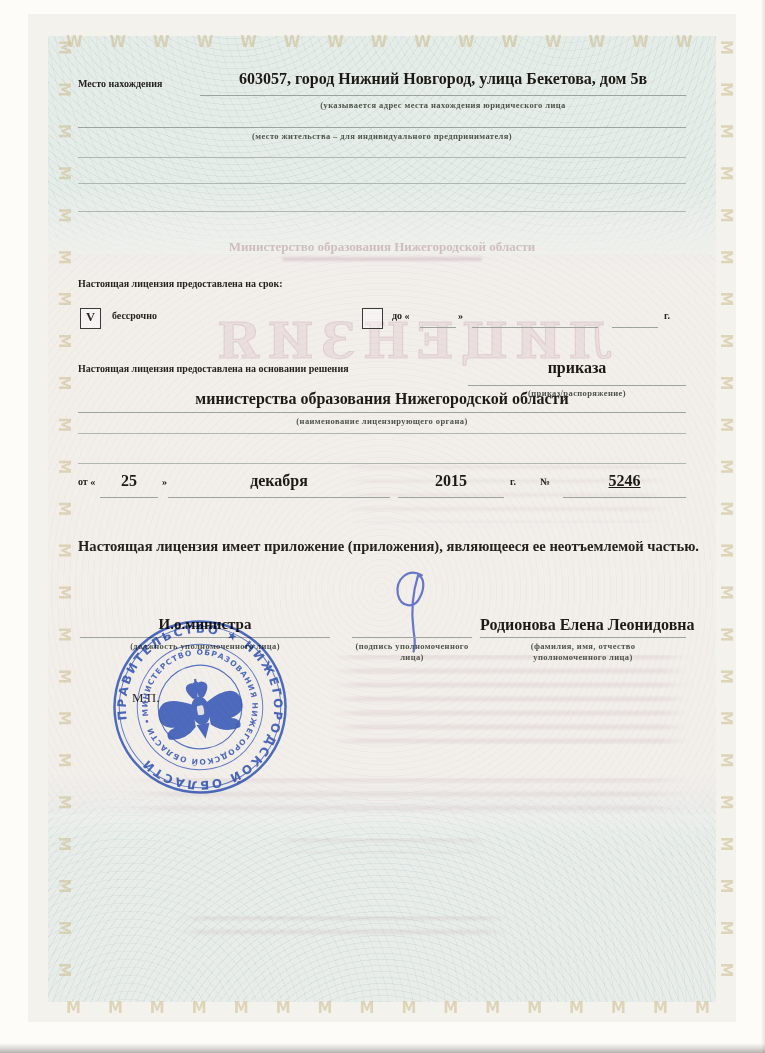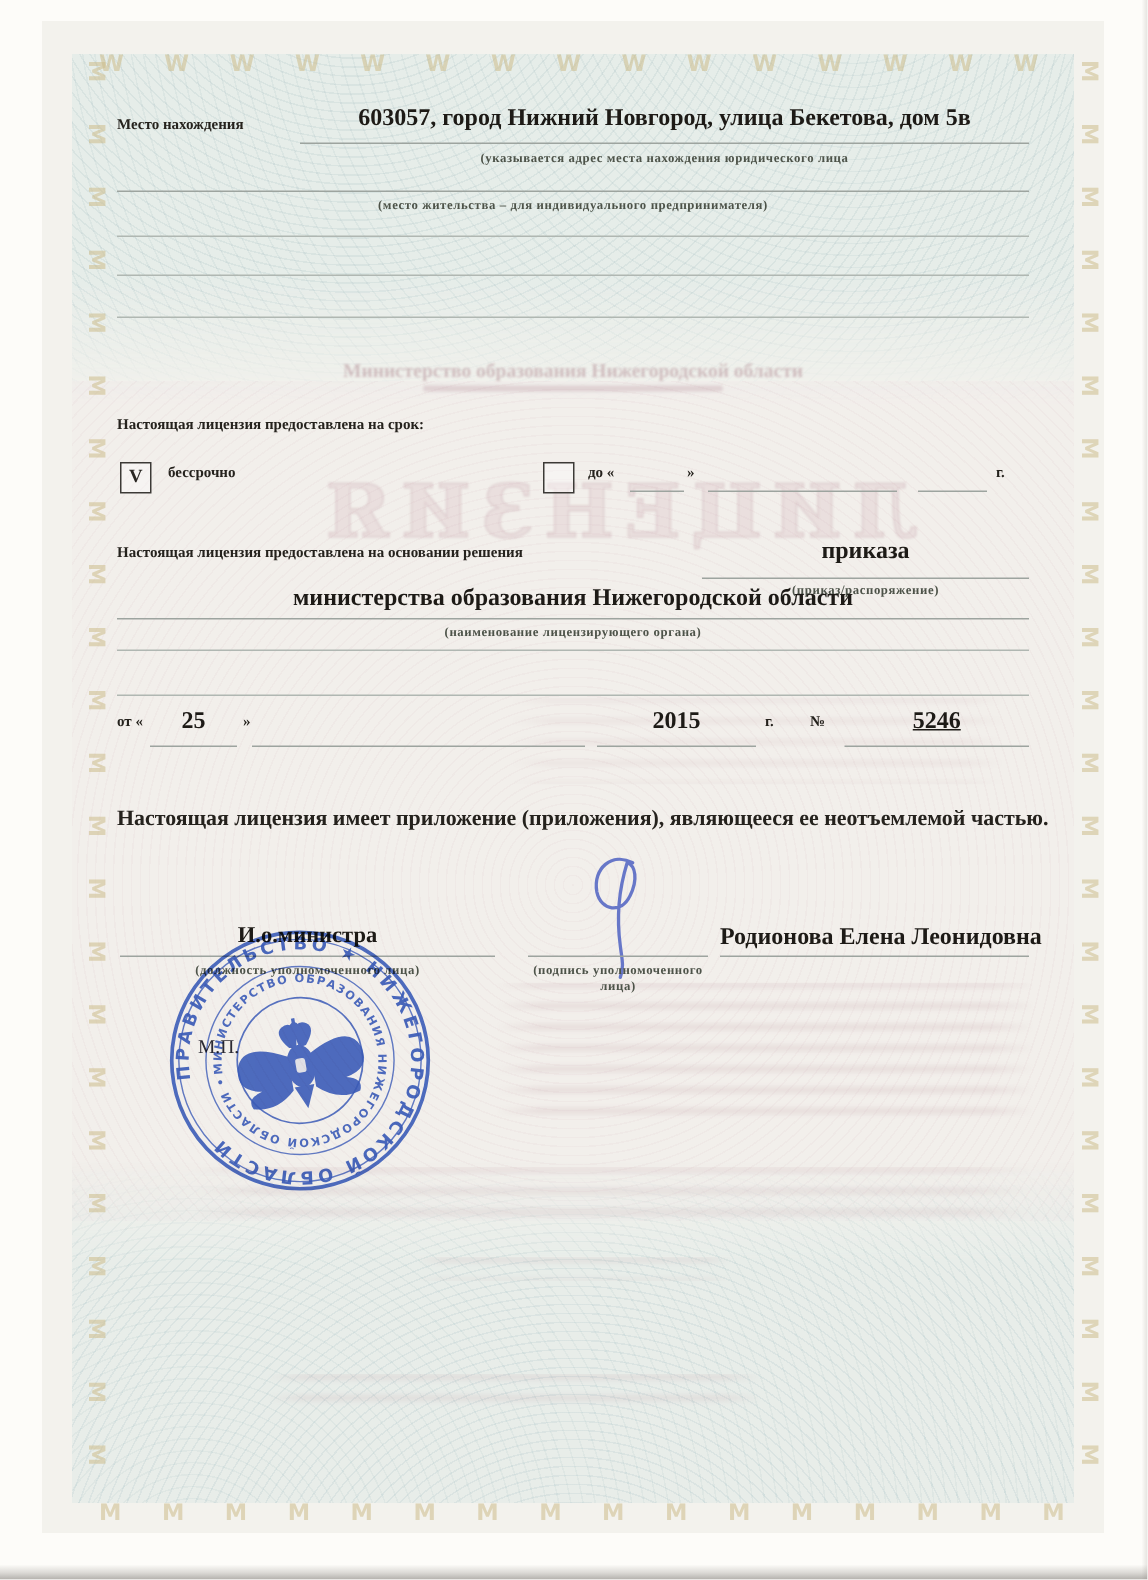--- a/index.html
+++ b/index.html
@@ -128,20 +128,21 @@
   <div class="val" style="left:50px;top:376px;width:608px;">министерства образования Нижегородской области</div>
   <div class="rule" style="left:50px;top:398px;width:608px;"></div>
   <div class="cap" style="left:50px;top:402px;width:608px;">(наименование лицензирующего органа)</div>
   <div class="rule lt" style="left:50px;top:419px;width:608px;"></div>
   <div class="rule lt" style="left:50px;top:449px;width:608px;"></div>
 
   <div class="txt" style="left:50px;top:462px;">от «</div>
   <div class="val" style="left:72px;top:458px;width:58px;">25</div>
   <div class="rule" style="left:72px;top:483px;width:58px;"></div>
   <div class="txt" style="left:134px;top:462px;">»</div>
+  <div class="val" style="left:140px;top:458px;width:222px;">декабря</div>
   <div class="rule" style="left:140px;top:483px;width:222px;"></div>
   <div class="val" style="left:370px;top:458px;width:106px;">2015</div>
   <div class="rule" style="left:370px;top:483px;width:106px;"></div>
   <div class="txt" style="left:482px;top:462px;">г.</div>
   <div class="txt" style="left:512px;top:462px;">№</div>
   <div class="val" style="left:535px;top:458px;width:123px;text-decoration:underline;">5246</div>
   <div class="rule" style="left:535px;top:483px;width:123px;"></div>
 
   <div class="txt" style="left:50px;top:524px;white-space:nowrap;font-size:14.6px;">Настоящая лицензия имеет приложение (приложения), являющееся ее неотъемлемой частью.</div>
 
@@ -150,20 +151,21 @@
   <div class="cap" style="left:97px;top:627px;width:160px;">(должность уполномоченного лица)</div>
 
   <svg class="sig-svg" viewBox="0 0 80 100">
     <path d="M55,10 C40,2 26,14 29,31 C32,45 47,47 53,34 C59,22 57,12 51,10 C46,26 43,48 46,70 C47,79 49,85 46,93" fill="none" stroke="#4f62c2" stroke-width="2.4" stroke-linecap="round" opacity=".85"></path>
   </svg>
   <div class="rule" style="left:324px;top:623px;width:120px;"></div>
   <div class="cap" style="left:324px;top:627px;width:120px;">(подпись уполномоченного лица)</div>
 
   <div class="val" style="left:452px;top:602px;width:206px;white-space:nowrap;">Родионова Елена Леонидовна</div>
   <div class="rule" style="left:452px;top:623px;width:206px;"></div>
+  <div class="cap" style="left:470px;top:627px;width:170px;">(фамилия, имя, отчество уполномоченного лица)</div>
 
   <div class="mp">М.П.</div>
 
   <svg class="seal-svg" viewBox="0 0 200 200">
     <defs>
       <path id="sealOuterPath" d="M 22,100 A 78,78 0 1,1 178,100 A 78,78 0 1,1 22,100"></path>
       <path id="sealInnerPath" d="M 45,100 A 55,55 0 1,1 155,100 A 55,55 0 1,1 45,100"></path>
     </defs>
     <circle cx="100" cy="100" r="90" fill="none" stroke="#2f55c3" stroke-width="2.6" opacity=".9"></circle>
     <circle cx="100" cy="100" r="85" fill="none" stroke="#2f55c3" stroke-width="1" opacity=".8"></circle>

